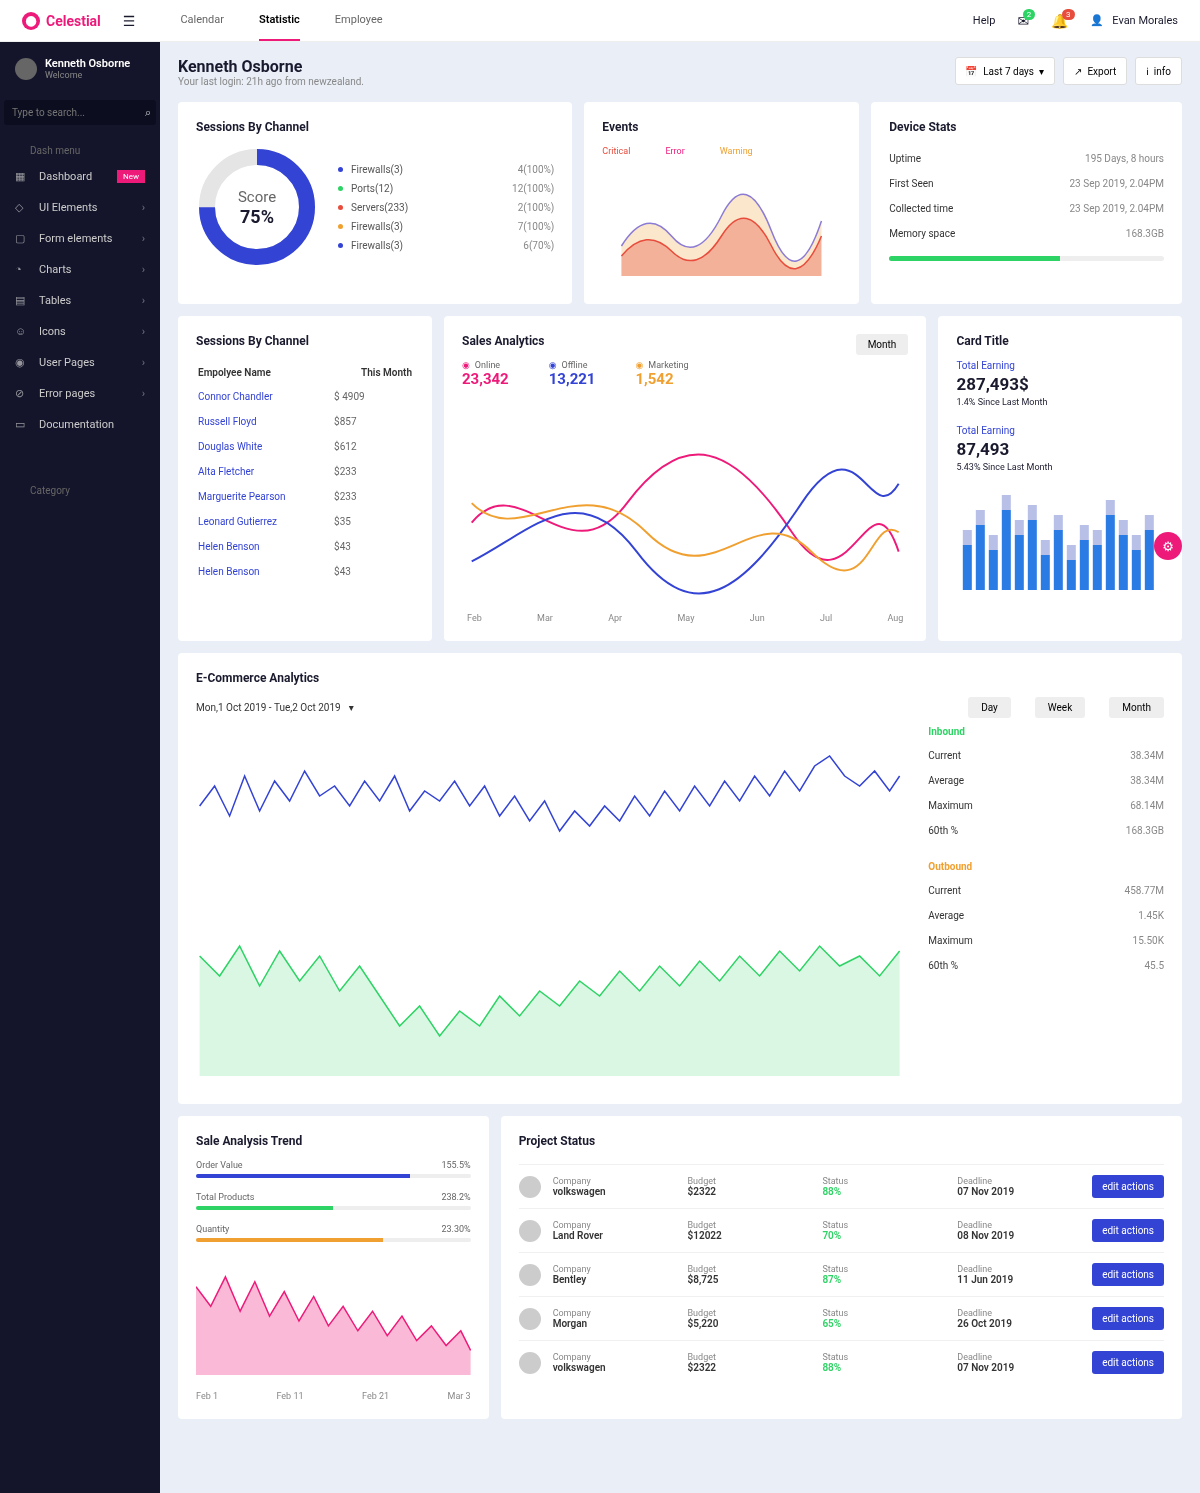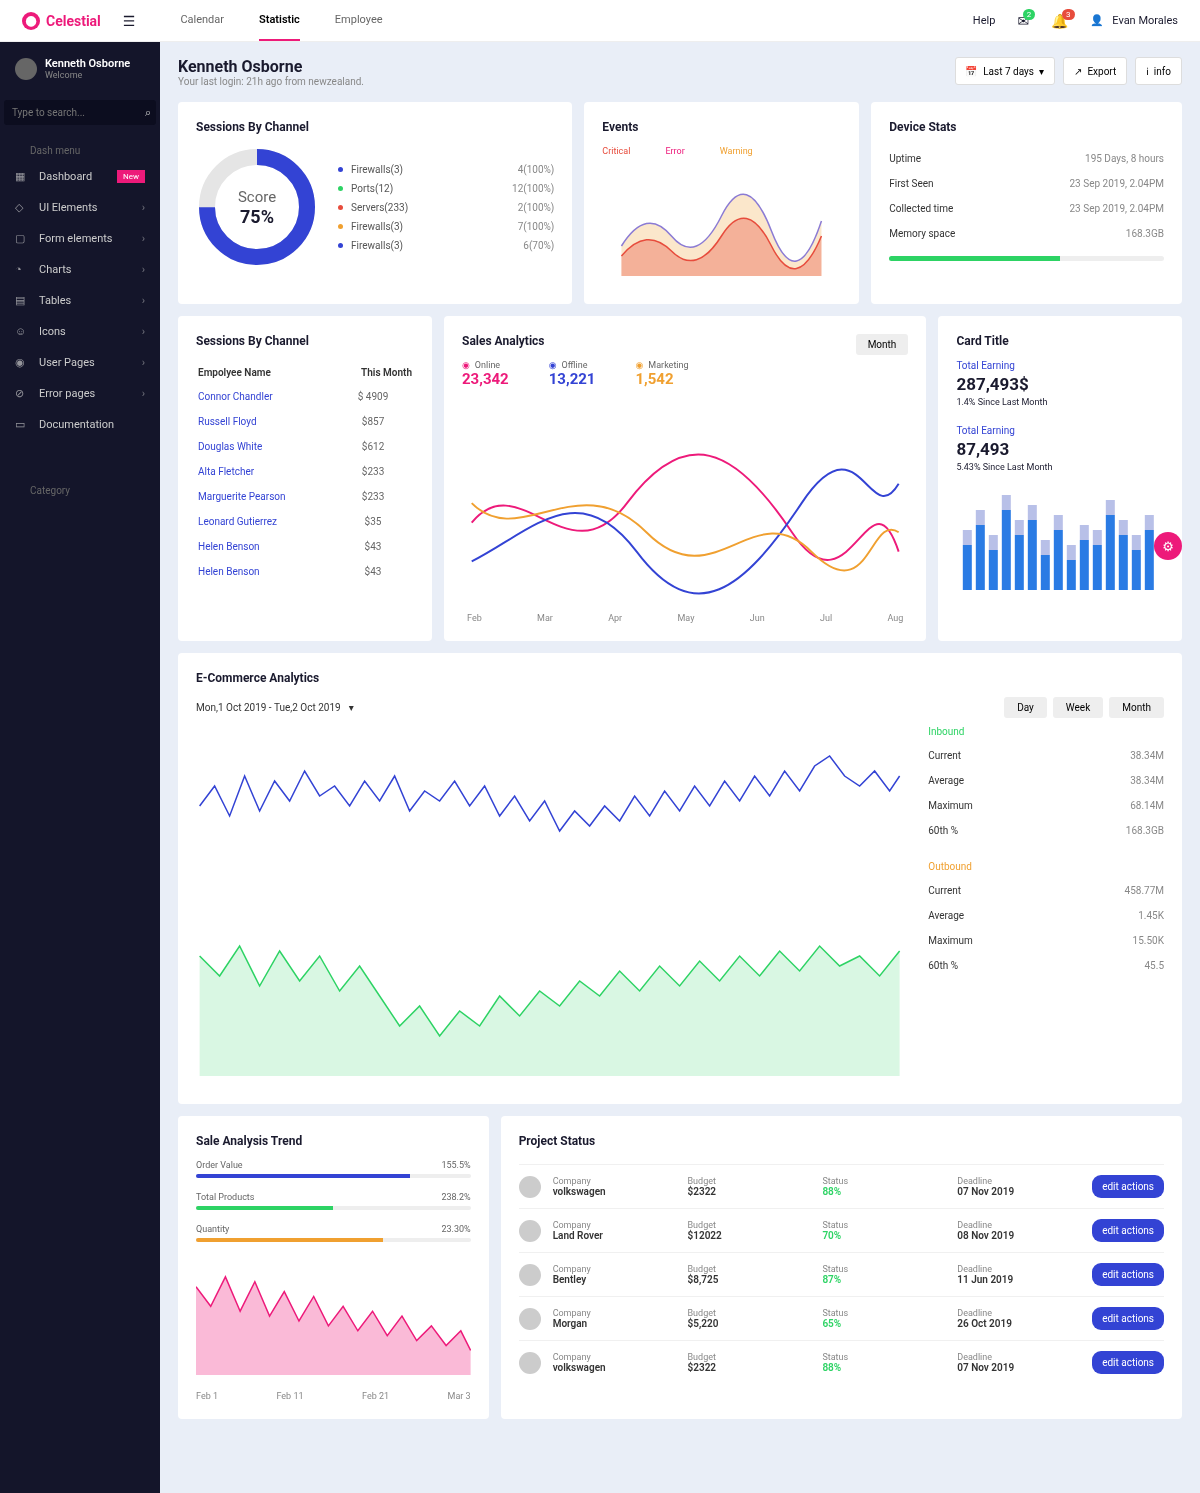--- a/index.html
+++ b/index.html
@@ -58,52 +58,52 @@
 .stat-row .k{color:#333}
 .stat-row .v{color:#888}
 .progress{height:5px;background:#eee;border-radius:3px;margin-top:10px;overflow:hidden}
 .progress-bar{height:100%;background:#2dd364;width:62%}
 .r2a{flex:1.05}.r2b{flex:2.15}.r2c{flex:1}
 .table{width:100%;font-size:10px}
 .table th{text-align:left;font-weight:600;padding:5px 0;color:#333}
 .table th:last-child{text-align:right}
 .table td{padding:6px 0}
 .table td:first-child{color:#3343d4}
-.table td:last-child{text-align:center;color:#666}
+.table td:last-child{text-align:left;color:#666}
 .sales-top{display:flex;align-items:flex-start}
 .sales-metrics{display:flex;gap:40px}
 .metric{font-size:10px}
 .metric .lbl{display:flex;align-items:center;gap:5px;color:#666;font-size:9px}
 .metric .num{font-size:15px;font-weight:700}
 .pill{margin-left:auto;background:#eee;border:none;padding:5px 12px;border-radius:3px;font-size:10px}
 .card-title-sub{color:#3343d4;font-size:10px;margin-top:8px}
 .big-num{font-size:17px;font-weight:700;margin:3px 0}
 .small-txt{font-size:9px}
 .ecom .card{width:100%}
 .date-sel{display:flex;align-items:center;gap:8px;font-size:10px;color:#333;margin-bottom:8px}
-.time-btns{margin-left:auto;display:flex;gap:6px}
+.time-btns{margin-left:auto;display:flex;gap:24px}
 .time-btn{background:#eee;border:none;padding:5px 13px;border-radius:3px;font-size:10px;cursor:pointer}
 .ecom-body{display:flex;gap:25px}
 .ecom-charts{flex:3}
 .ecom-stats{flex:1;font-size:10px}
-.ecom-stats .grp-title{color:#2dd364;font-weight:400;margin-bottom:6px}
+.ecom-stats .grp-title{color:#2dd364;font-weight:700;margin-bottom:6px}
 .ecom-stats .grp-title.out{color:#f0a030}
 .r4a{flex:1}.r4b{flex:2.35}
 .trend-item{margin-bottom:14px}
 .trend-head{display:flex;justify-content:space-between;font-size:9px;color:#666;margin-bottom:4px}
 .trend-bar{height:4px;background:#eee;border-radius:2px;overflow:hidden}
 .trend-fill{height:100%}
 .proj-row{display:flex;align-items:center;padding:10px 0;border-top:1px solid #f0f0f0;font-size:10px}
 .proj-row:first-of-type{border-top:1px solid #f0f0f0}
 .proj-av{width:22px;height:22px;border-radius:50%;background:#ccc;margin-right:12px}
 .proj-cell{flex:1}
 .proj-cell .l{color:#888;font-size:9px}
 .proj-cell .v{font-weight:600;color:#333}
 .proj-cell .v.green{color:#2dd364}
-.edit-btn{background:#3343d4;color:#fff;border:none;padding:6px 10px;border-radius:9px;font-size:10px;cursor:pointer}
+.edit-btn{background:#3343d4;color:#fff;border:none;padding:6px 10px;border-radius:3px;font-size:10px;cursor:pointer}
 .fab{position:fixed;right:18px;top:532px;width:28px;height:28px;border-radius:50%;background:#ed1a7a;color:#fff;display:flex;align-items:center;justify-content:center;font-size:13px;cursor:pointer}
 svg{display:block}
 </style>
 </head>
 <body>
 
 <div class="topbar">
   <div class="logo">
       <span class="logo-icon">⬤</span>
       <span>Celestial</span>

